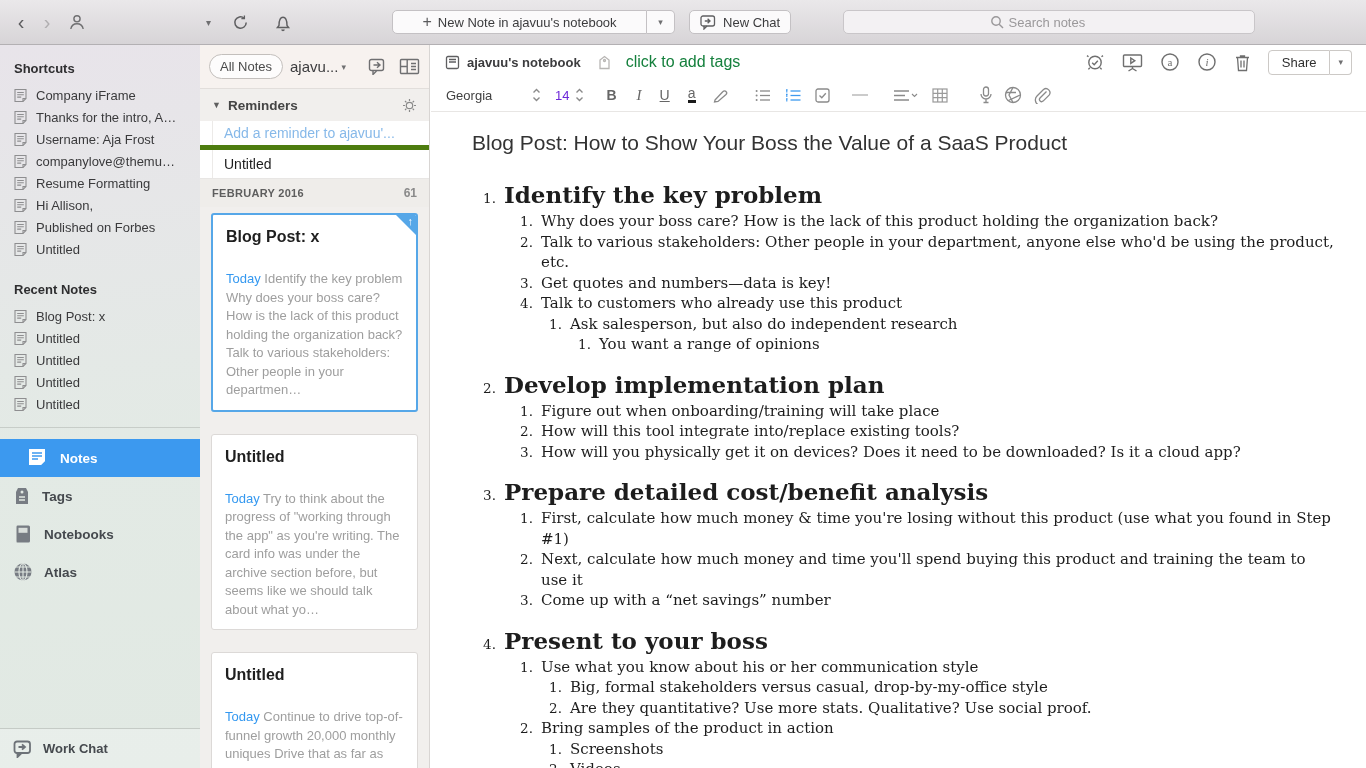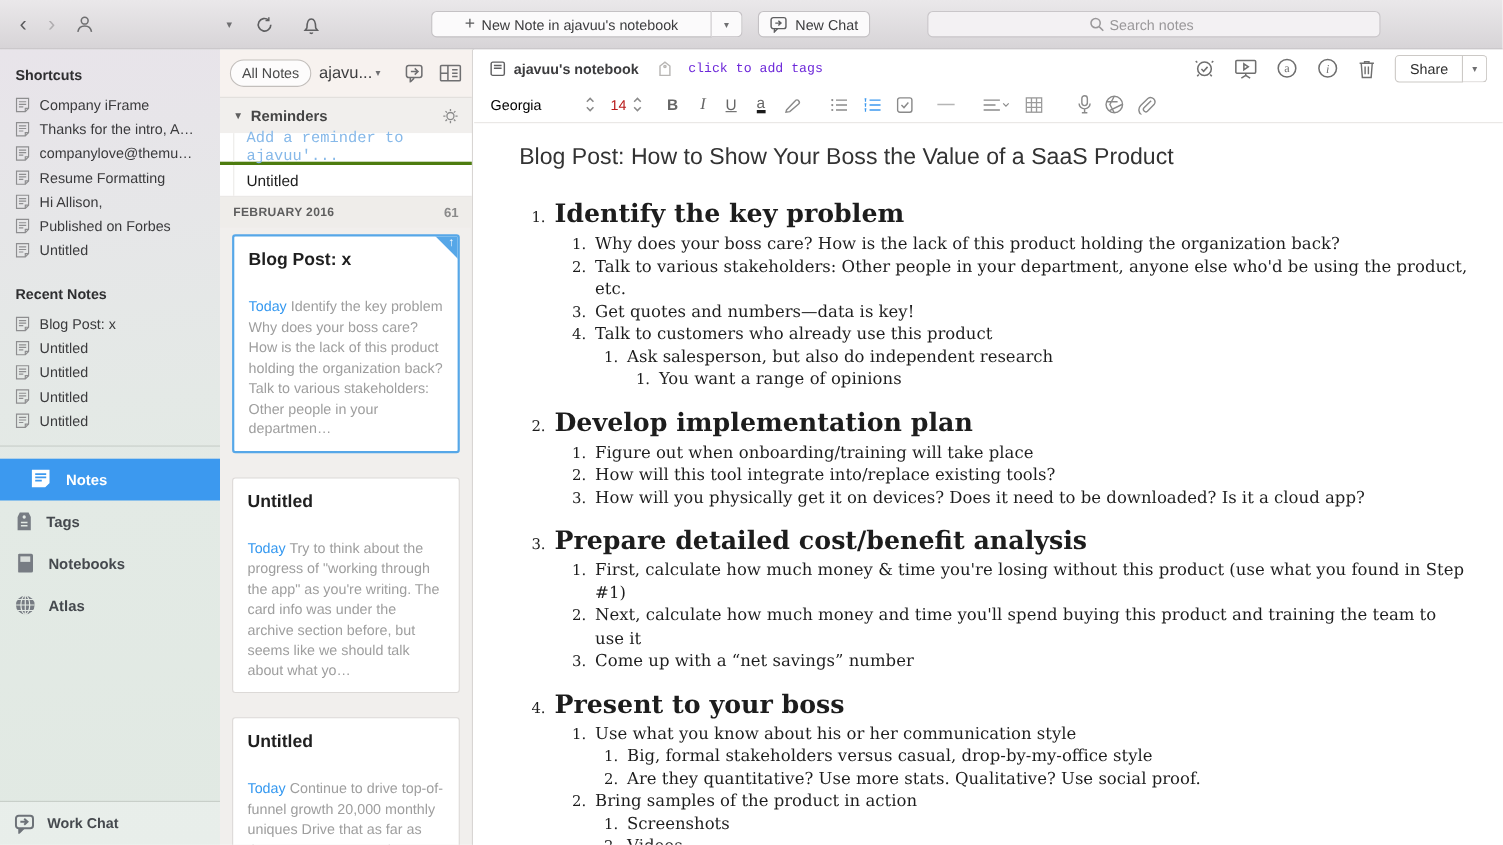--- a/index.html
+++ b/index.html
@@ -54,21 +54,21 @@
   .nb-dd-ch { font-size:9px; color:#6f6f71; margin-left:3px; }
   .nl-hicons { margin-left:auto; display:flex; gap:12px; color:#6f6f71; }
   .rem-row { height:32px; display:flex; align-items:center; gap:7px; padding:0 12px;
     font-size:13.5px; font-weight:600; color:#454545; }
   .rem-ch { font-size:9px; color:#5f5f5f; }
   .rem-gear { margin-left:auto; }
   .rem-item { height:29px; background:#fff; display:flex; align-items:center;
     padding-left:24px; font-size:14px; position:relative; }
   .rem-item::before { content:""; position:absolute; left:12px; top:0; bottom:0;
     border-left:1px solid #eceae8; }
-  .rem-add { color:#87b9e9; border-bottom:3px solid #4d7c0f;font-family:Liberation Mono, monospace; }
+  .rem-add { color:#87b9e9; border-bottom:5px solid #4d7c0f; }
   .rem-untitled { color:#1c1c1c; border-bottom:1px solid #e8e6e4; }
   .month-row { height:28px; background:#efedea; display:flex; align-items:center;
     justify-content:space-between; padding:0 12px; }
   .month-label { font-size:11px; font-weight:bold; color:#5e5e5e; letter-spacing:.3px; }
   .month-count { font-size:12px; font-weight:bold; color:#8a8a8a; }
   .cards { padding:6px 11px 0 11px; }
   .note-card { background:#fff; border:1px solid #dcd9d7; border-radius:3px;
     padding:13px 13px 10px 13px; margin-bottom:22px; position:relative; overflow:hidden; }
   .note-card.selected { border:2px solid #56a7e8; }
   .card-title { font-size:16px; font-weight:600; color:#1f1f1f; margin-bottom:24px; }
@@ -76,31 +76,31 @@
     overflow:hidden; }
   .today { color:#3498f0; }
   .corner { position:absolute; top:-2px; right:-2px; width:0; height:0;
     border-top:24px solid #56a7e8; border-left:24px solid transparent; }
   .corner-arrow { position:absolute; top:0px; right:3px; color:#fff; font-size:11px; }
 
   
   .editor { position:absolute; top:45px; left:431px; width:935px; height:723px; background:#fff; }
   .ed-header { height:34px; display:flex; align-items:center; padding:0 14px; gap:7px; }
   .ed-nbname { font-size:13px; font-weight:600; color:#3c3c3e; }
-  .ed-tags { font-size:12px; color:#6d28d9; margin-left:8px;font-family:Liberation Mono, monospace; }
+  .ed-tags { font-size:16px; color:#15803d; margin-left:8px; }
   .ed-right { margin-left:auto; display:flex; align-items:center; gap:17px; color:#6f6f6f; }
   .share-wrap { display:flex; }
   .share-btn { border:1px solid #ccc9c6; border-radius:4px 0 0 4px; background:#fff;
     font-size:13px; color:#2f2f2f; padding:4px 13px; }
   .share-dd { border:1px solid #ccc9c6; border-left:none; border-radius:0 4px 4px 0;
     padding:4px 8px; font-size:9px; color:#6f6f71; display:flex; align-items:center; }
   .ed-toolbar { height:33px; display:flex; align-items:center; padding:0 15px;
     border-bottom:1px solid #e8e6e4; color:#7d7d7d; }
-  .t-font { font-size:13px; color:#000000; width:86px; }
-  .t-size { font-size:13px; color:#b91c1c; margin:0 6px 0 14px; }
+  .t-font { font-size:13px; color:#404040; width:86px; }
+  .t-size { font-size:13px; color:#6d28d9; margin:0 6px 0 14px; }
   .t-b { font-weight:bold; font-size:14px; color:#666; }
   .t-i { font-style:italic; font-family:"Liberation Serif",serif; font-size:15px; color:#666; }
   .t-u { text-decoration:underline; font-size:14px; color:#666; }
   .t-a { font-size:14px; color:#666; border-bottom:3px solid #1a1a1a; line-height:13px; }
   .tool { margin-left:14px; display:flex; align-items:center; }
   .ed-content { position:absolute; top:68px; bottom:0; left:0; right:0;
     padding:18px 30px 0 41px; overflow:hidden; }
   .note-title { font-size:21px; color:#333; font-weight:400; }
 
   .outline { list-style:none; margin-top:24px; padding-left:8px;
@@ -188,20 +188,30 @@
       </div>
       <div class="s-item">
         <span>
           <svg width="13" height="15" viewBox="0 0 13 15" fill="none" stroke="#8e8e90" stroke-width="1.1">
             <path d="M1 1.5h11v9l-3 3H1z"></path>
             <path d="M9 13.5v-3h3"></path>
             <path d="M3.2 4.5h6.6M3.2 6.8h6.6M3.2 9.1h4"></path>
           </svg>
         </span>
         <span>Thanks for the intro, A…</span>
+      </div>
+      <div class="s-item">
+        <span>
+          <svg width="13" height="15" viewBox="0 0 13 15" fill="none" stroke="#8e8e90" stroke-width="1.1">
+            <path d="M1 1.5h11v9l-3 3H1z"></path>
+            <path d="M9 13.5v-3h3"></path>
+            <path d="M3.2 4.5h6.6M3.2 6.8h6.6M3.2 9.1h4"></path>
+          </svg>
+        </span>
+        <span>Username: Aja Frost</span>
       </div>
       <div class="s-item">
         <span>
           <svg width="13" height="15" viewBox="0 0 13 15" fill="none" stroke="#8e8e90" stroke-width="1.1">
             <path d="M1 1.5h11v9l-3 3H1z"></path>
             <path d="M9 13.5v-3h3"></path>
             <path d="M3.2 4.5h6.6M3.2 6.8h6.6M3.2 9.1h4"></path>
           </svg>
         </span>
         <span>companylove@themu…</span>

